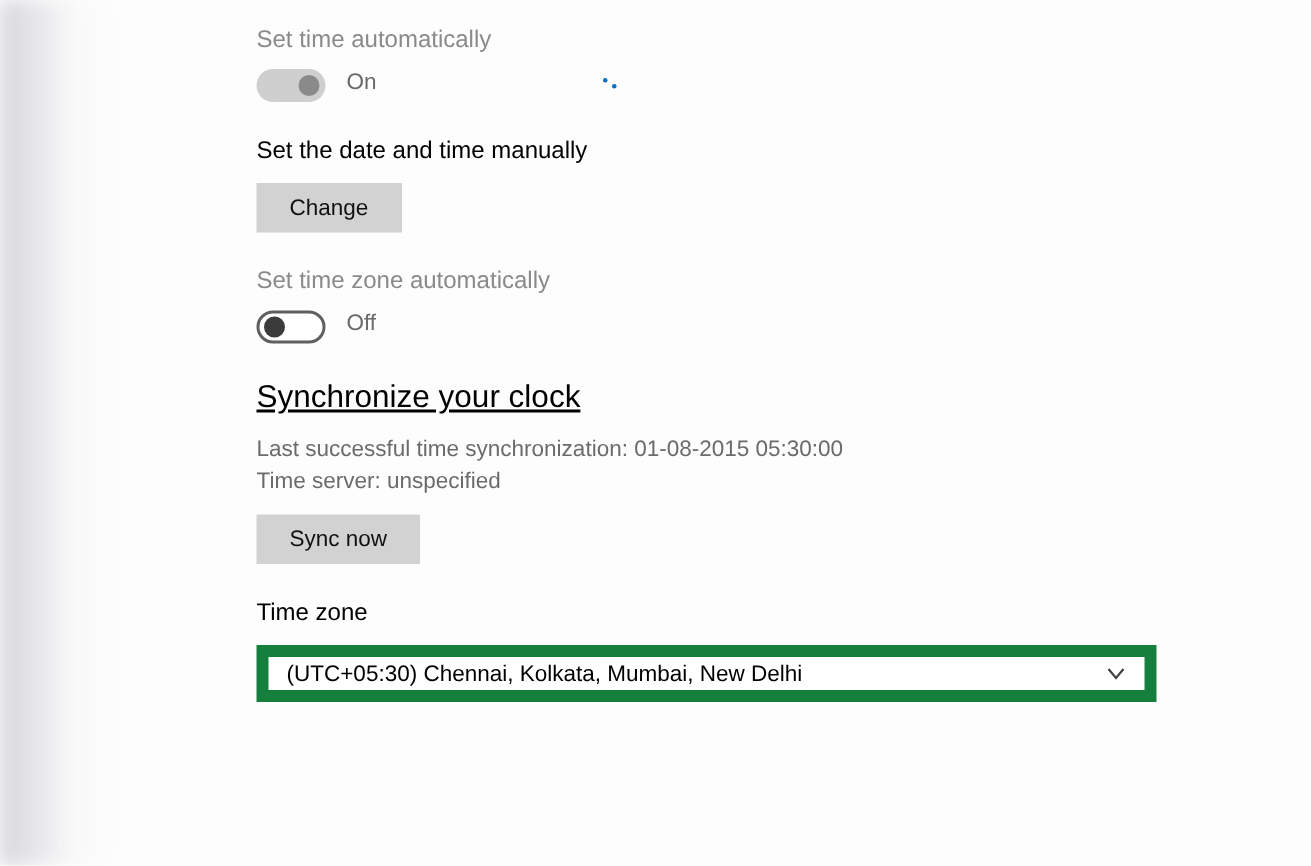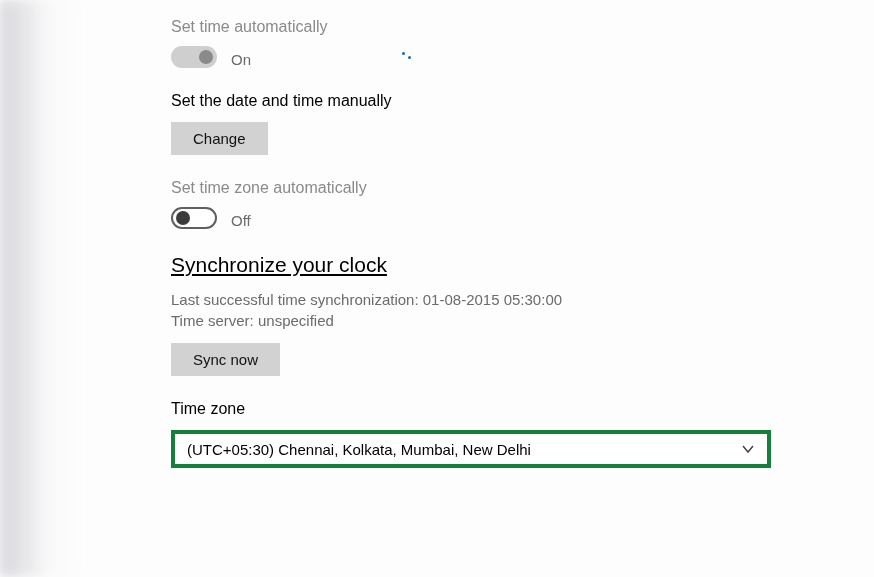--- a/index.html
+++ b/index.html
@@ -43,21 +43,21 @@
     .section-heading {
       color: #000;
       font-size: 21px;
       font-weight: 400;
       margin-top: 18px;
       margin-bottom: 12px;
       text-decoration: underline;
     }
     .toggle-row {
       display: flex;
-      align-items: flex-end;
+      align-items: flex-start;
       gap: 14px;
     }
     .toggle {
       width: 46px;
       height: 22px;
       border-radius: 11px;
       position: relative;
     }
     .toggle.on-disabled {
       background: #cfcfcf;
@@ -119,21 +119,21 @@
     .info-text {
       color: #6b6b6b;
       font-size: 15px;
       line-height: 1.4;
     }
     .info-line { display: block; }
 
     .dropdown {
       width: 600px;
       height: 38px;
-      border: 4px solid #15803d;
+      border: 8px solid #15803d;
       background: #fff;
       display: flex;
       align-items: center;
       justify-content: space-between;
       padding: 0 12px;
       font-size: 15px;
       color: #000;
     }
     .chevron {
       width: 14px; height: 14px;

